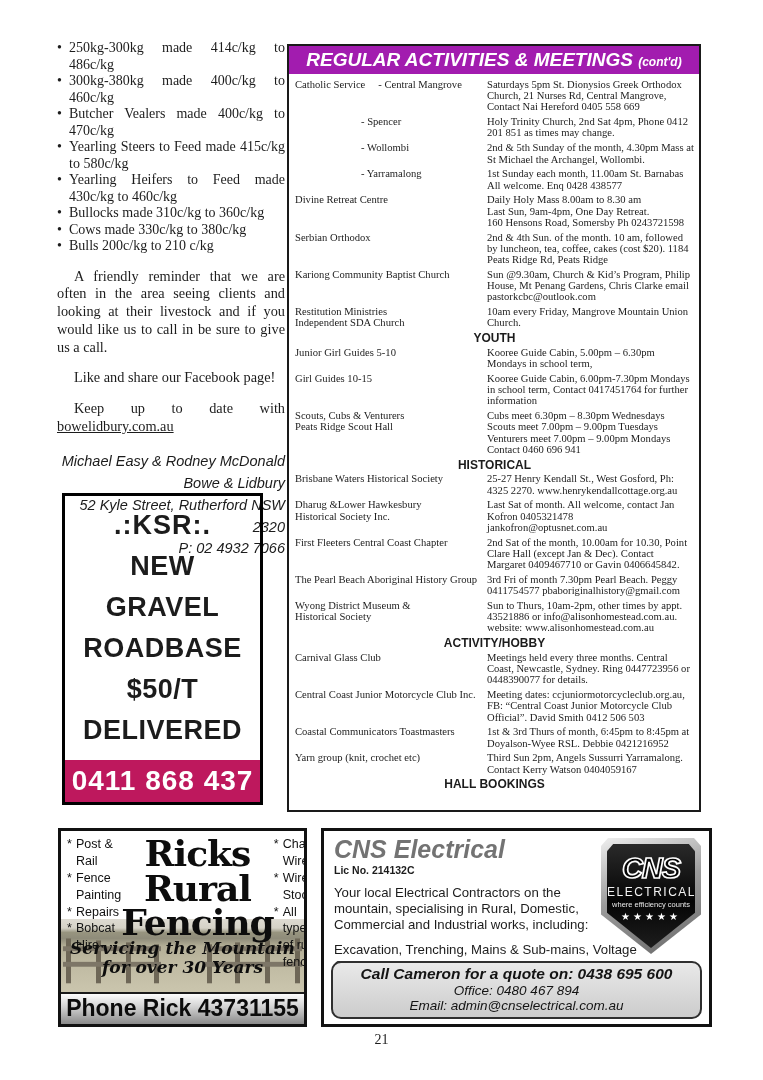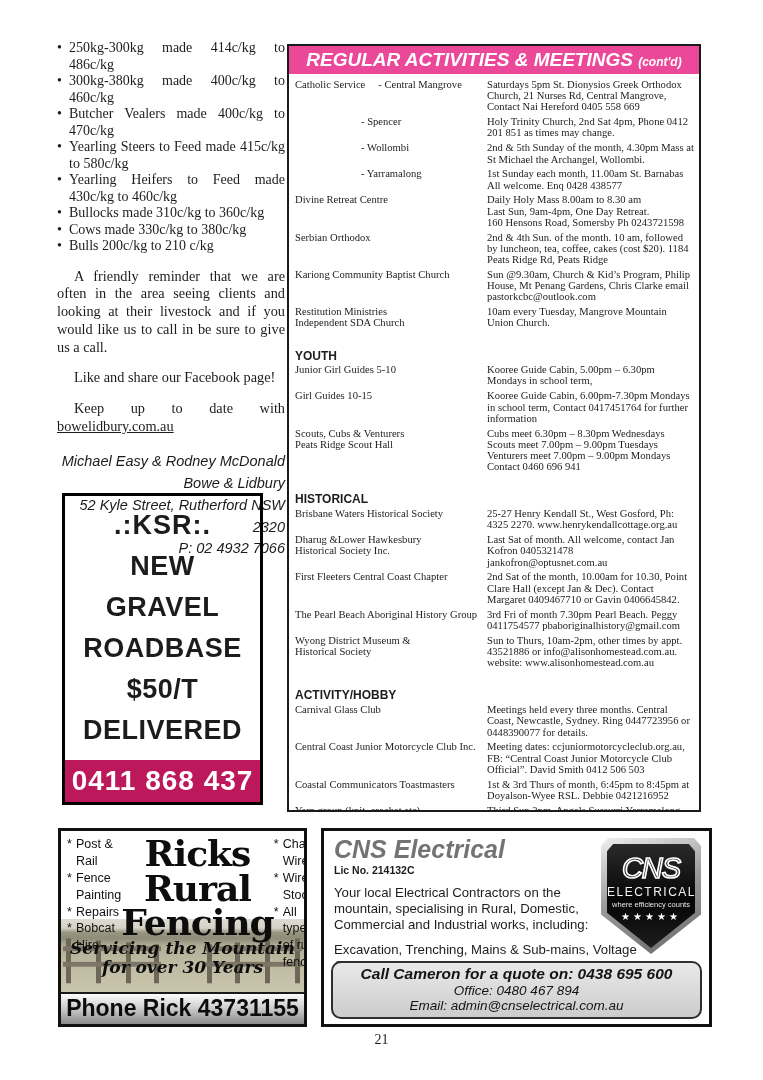--- a/index.html
+++ b/index.html
@@ -21,31 +21,31 @@
        box-sizing:border-box;display:flex;flex-direction:column;text-align:center;
        font-family:"Liberation Sans",sans-serif;font-weight:bold;}
   .ksr-body{flex:1;display:flex;flex-direction:column;justify-content:space-evenly;padding:4px 0;}
   .ksr-title{font-size:27px;letter-spacing:1px;}
   .ksr-line{font-size:27px;letter-spacing:0.5px;}
   .ksr-phone{height:42px;line-height:42px;background:#be185d;color:#fff;font-size:28px;letter-spacing:1px;}
 
   
   .activities{position:absolute;left:287px;top:44px;width:414px;height:768px;border:2px solid #1a1a1a;
               box-sizing:border-box;overflow:hidden;}
-  .act-header{background:#ec4899;color:#fff;text-align:center;height:28px;line-height:28px;
+  .act-header{background:#a21caf;color:#fff;text-align:center;height:28px;line-height:28px;
               font-family:"Liberation Sans",sans-serif;font-weight:bold;font-style:italic;font-size:19px;}
   .act-header .suffix{font-size:12px;}
   .act-body{padding:5px 5px 0 6px;font-size:10.6px;line-height:1.06;}
   .row{display:flex;margin-bottom:3.6px;}
   .lbl{flex:none;width:192px;white-space:pre-line;}
   .lbl.indent{padding-left:66px;box-sizing:border-box;}
   .lbl-split{display:flex;}
   .lbl-split .lbl2{margin-left:13px;}
   .dsc{flex:1;white-space:pre-line;}
-  .sec-title{font-family:"Liberation Sans",sans-serif;font-weight:bold;font-size:12px;margin:21px 0 2px;}
+  .sec-title{font-family:"Liberation Sans",sans-serif;font-weight:bold;font-size:12px;margin:3px 0 2px;text-align:center;}
 
   
   .ricks{position:absolute;left:58px;top:828px;width:249px;height:199px;border:3px solid #111;
          box-sizing:border-box;background:#fff;overflow:hidden;font-family:"Liberation Sans",sans-serif;}
   .ricks-photo{position:absolute;left:0;right:0;top:88px;bottom:30px;z-index:1;
       background:linear-gradient(180deg,#dedbd2 0%,#d5d2c7 12%,#97947f 18%,#8f8c7a 26%,#b3ae96 36%,#c0bba3 62%,#cbc6ae 100%);}
   .ricks-photo svg{position:absolute;inset:0;width:100%;height:100%;}
   .ricks-cols{position:relative;z-index:2;display:flex;padding:5px 4px 0 6px;}
   .r-side{width:72px;font-size:12.5px;line-height:1.35;color:#111;}
   .r-side .b-row{display:flex;}
@@ -66,21 +66,21 @@
   .cns-title{font-weight:bold;font-style:italic;font-size:25px;line-height:1;color:#737373;}
   .cns-lic{font-size:10.5px;font-weight:bold;margin-top:2px;}
   .cns-body{margin-top:9px;font-size:13.2px;line-height:1.22;width:255px;}
   .cns-body2{width:368px;}
   .cns-logo{position:absolute;right:8px;top:7px;width:100px;height:116px;
       clip-path:polygon(0% 7%,7% 0%,93% 0%,100% 7%,100% 66%,50% 100%,0% 66%);
       background:linear-gradient(160deg,#efefef 0%,#9c9c9c 45%,#686868 100%);}
   .cns-shield{position:absolute;inset:6px;clip-path:polygon(0% 7%,7% 0%,93% 0%,100% 7%,100% 66%,50% 100%,0% 66%);
       background:linear-gradient(180deg,#2a2a2a 0%,#050505 55%,#1d1d1d 100%);
       text-align:center;color:#fff;}
-  .cns-logo-name{margin-top:10px;font-size:29px;font-weight:normal;font-style:italic;line-height:1;
+  .cns-logo-name{margin-top:10px;font-size:29px;font-weight:bold;font-style:italic;line-height:1;
       color:#050505;-webkit-text-stroke:1.7px #ffffff;letter-spacing:-1px;}
   .cns-logo-word{font-size:12px;letter-spacing:1.5px;color:#f2f2f2;margin-top:2px;}
   .cns-logo-slogan{font-size:7.5px;color:#e8e8e8;margin-top:1px;}
   .cns-logo-stars{font-size:10px;letter-spacing:3px;margin-top:2px;color:#fff;}
   .cns-quote{position:absolute;left:7px;right:7px;bottom:5px;border:2px solid #2f2f2f;border-radius:10px;
       background:linear-gradient(180deg,#e9e9e9,#cccccc);text-align:center;font-style:italic;
       color:#141414;padding:2px 2px 3px;}
   .q1{font-weight:bold;font-size:15.5px;line-height:1.15;}
   .q2,.q3{font-size:13.5px;line-height:1.15;}
 
@@ -180,21 +180,21 @@
         <div class="lbl">Serbian Orthodox</div>
         <div class="dsc">2nd &amp; 4th Sun. of the month. 10 am, followed by luncheon, tea, coffee, cakes (cost $20). 1184 Peats Ridge Rd, Peats Ridge</div>
       </div>
       <div class="row">
         <div class="lbl">Kariong Community Baptist Church</div>
         <div class="dsc">Sun @9.30am, Church &amp; Kid’s Program, Philip House, Mt Penang Gardens, Chris Clarke email pastorkcbc@outlook.com</div>
       </div>
       <div class="row">
         <div class="lbl">Restitution Ministries
 Independent SDA Church</div>
-        <div class="dsc">10am every Tuesday, Mangrove Mountain Union Church.</div>
+        <div class="dsc">10am every Friday, Mangrove Mountain Union Church.</div>
       </div>
 
       <div class="sec-title">YOUTH</div>
       <div class="row">
         <div class="lbl">Junior Girl Guides 5-10</div>
         <div class="dsc">Kooree Guide Cabin, 5.00pm – 6.30pm
 Mondays in school term,</div>
       </div>
       <div class="row">
         <div class="lbl">Girl Guides 10-15</div>

